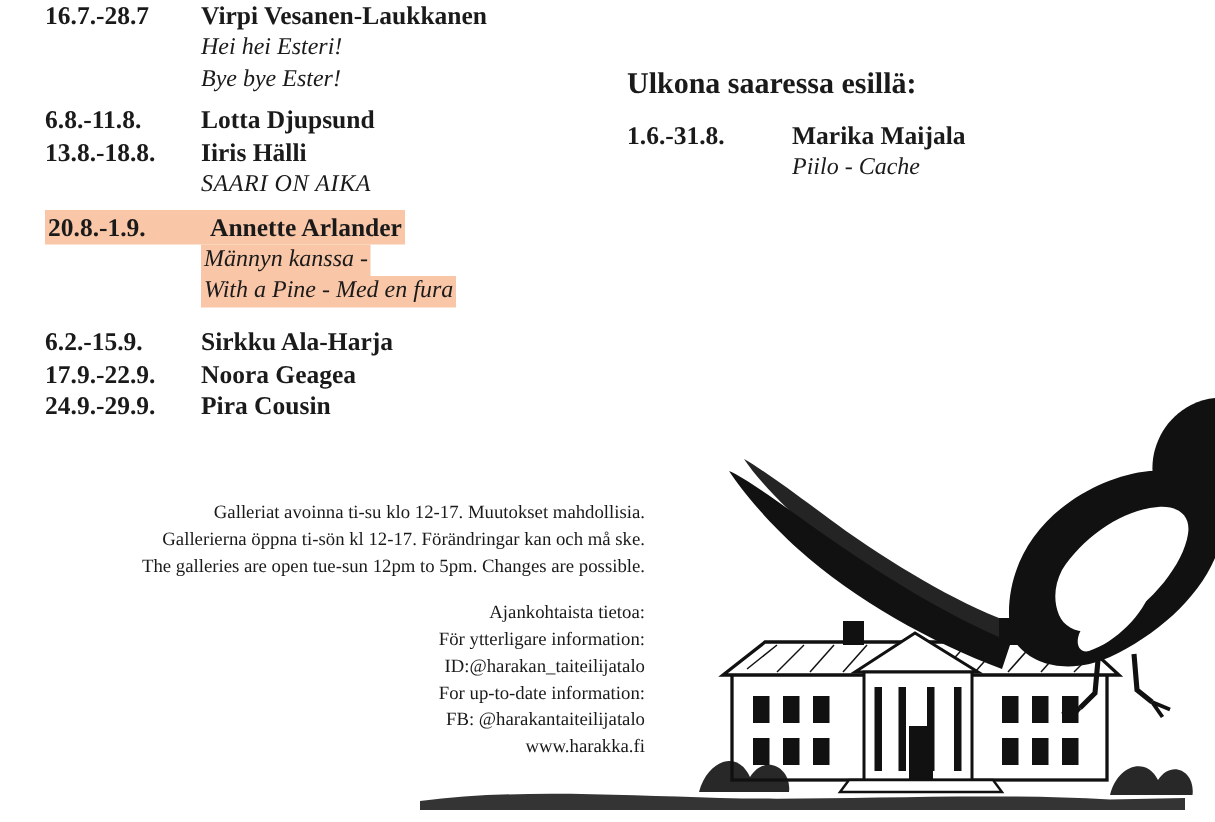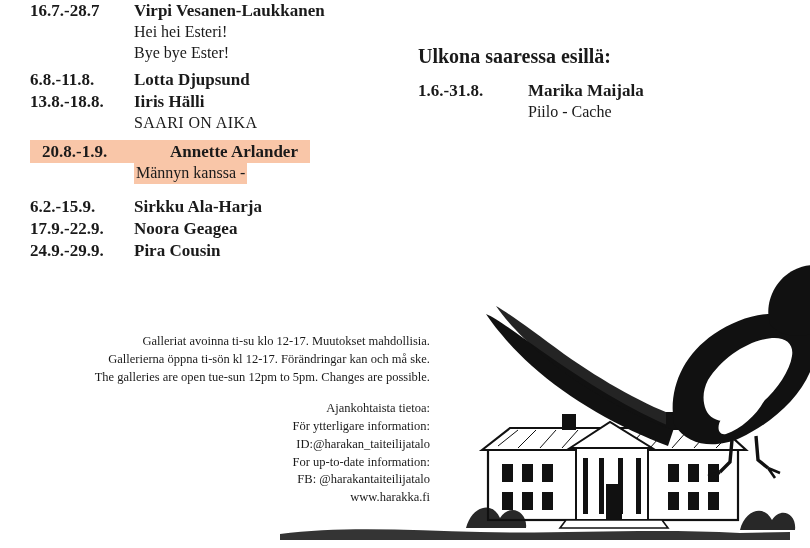--- a/index.html
+++ b/index.html
@@ -43,35 +43,36 @@
     white-space: nowrap;
   }
   .row .name {
     font-size: 17px;
     font-weight: bold;
     white-space: nowrap;
   }
   .sub {
     margin-left: 104px;
     font-size: 16px;
+    font-style: italic;
     line-height: 1.3;
     white-space: nowrap;
   }
   .sub.caps {
     letter-spacing: 0.4px;
   }
 
   .hl {
     background: #f9c6a8;
     display: inline-block;
     padding: 0 2px;
   }
   .hl-row .date, .hl-row .name {
     background: #f9c6a8;
-    padding: 1px 12px;
+    padding: 1px 2px;
   }
 
   .gap-sm { height: 6px; }
   .gap-md { height: 12px; }
 
   
   .outdoor {
     position: absolute;
     left: 418px;
     top: 45px;
@@ -139,20 +140,21 @@
     </div>
     <div class="sub caps">SAARI ON AIKA</div>
 
     <div class="gap-sm"></div>
 
     <div class="row hl-row">
       <div class="date">20.8.-1.9.</div>
       <div class="name">Annette Arlander</div>
     </div>
     <div class="sub"><span class="hl">Männyn kanssa -</span></div>
+    <div class="sub"><span class="hl">With a Pine - Med en fura</span></div>
 
     <div class="gap-md"></div>
 
     <div class="row">
       <div class="date">6.2.-15.9.</div>
       <div class="name">Sirkku Ala-Harja</div>
     </div>
 
     <div class="row">
       <div class="date">17.9.-22.9.</div>

